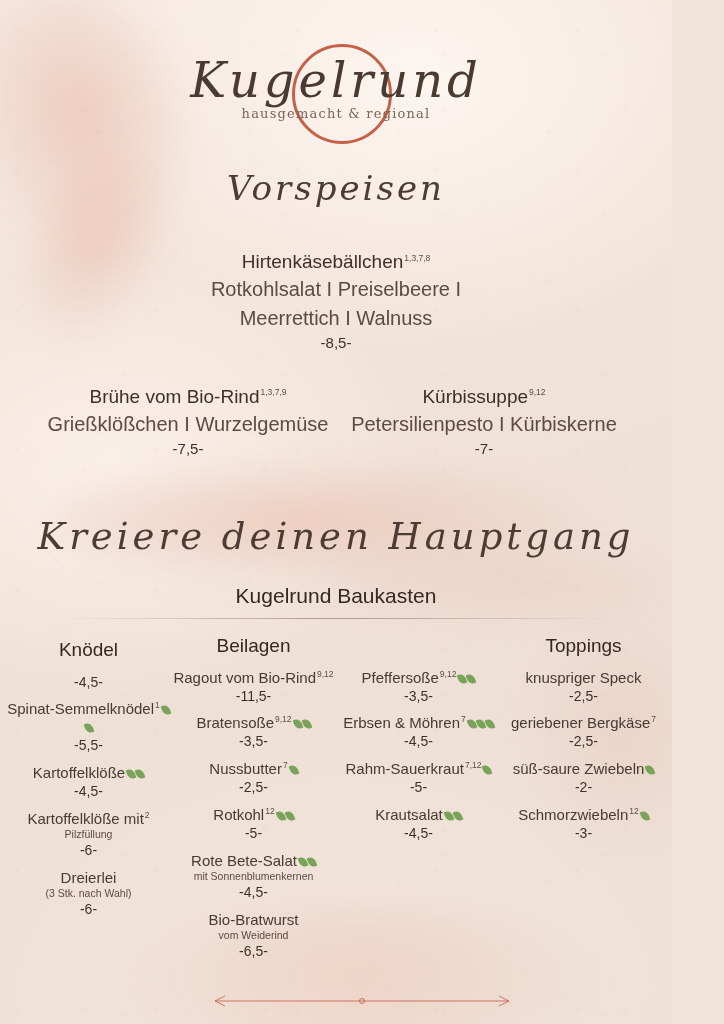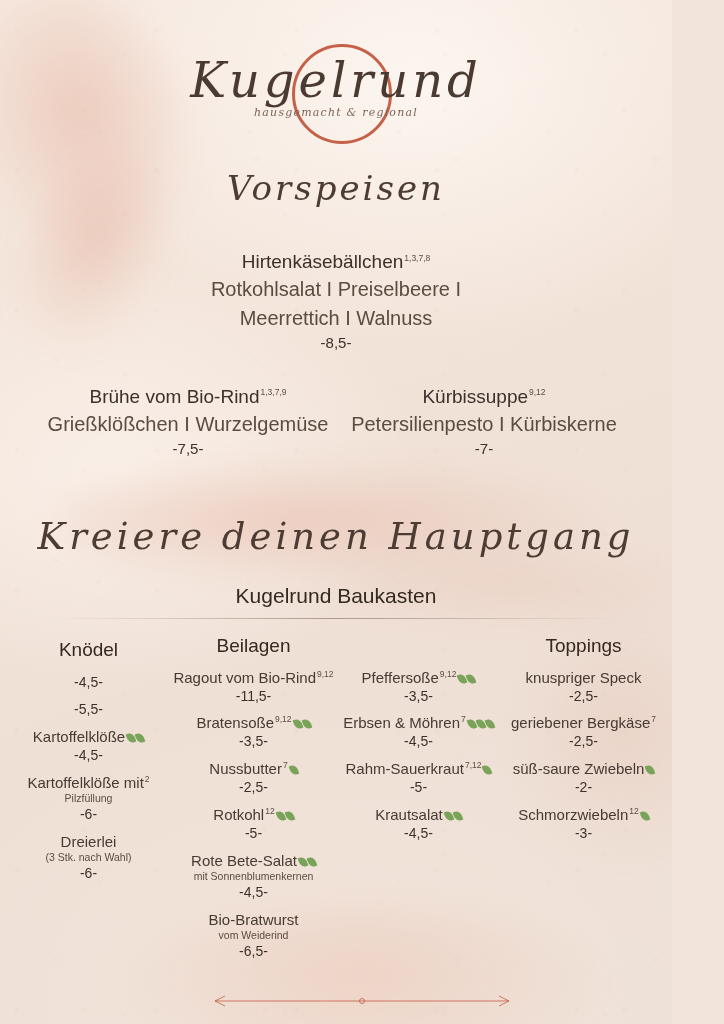--- a/index.html
+++ b/index.html
@@ -108,22 +108,21 @@
     font-size: 48px;
     letter-spacing: 4px;
     color: #4a3a31;
   }
   .logo-sub {
     position: absolute;
     left: 0; right: 0;
     top: 84px;
     text-align: center;
     font-family: "DejaVu Serif", serif;
-    font-style: italic;
-    font-size: 11px;
+    font-size: 13px;
     letter-spacing: 1.2px;
     color: #7d6455;
   }
 
   
   .script {
     text-align: center;
     font-family: "DejaVu Serif", serif;
     font-style: italic;
     color: #4d3c33;
@@ -294,20 +293,21 @@
     <div class="divider"></div>
 
     <div class="columns">
       <div class="col col-knoedel">
         <div class="col-head">Knödel</div>
         <div id="col0">
             <div class="item">
               <div class="item-price">-4,5-</div>
             </div>
             <div class="item">
+              <div class="item-name"><span>Spinat-Semmelknödel</span><sup class="alg">1</sup><span class="leaf"></span><span class="leaf"></span></div>
               <div class="item-price">-5,5-</div>
             </div>
             <div class="item">
               <div class="item-name"><span>Kartoffelklöße</span><span class="leaf"></span><span class="leaf"></span></div>
               <div class="item-price">-4,5-</div>
             </div>
             <div class="item">
               <div class="item-name"><span>Kartoffelklöße mit</span><sup class="alg">2</sup></div>
               <div class="item-sub">Pilzfüllung</div>
               <div class="item-price">-6-</div>

